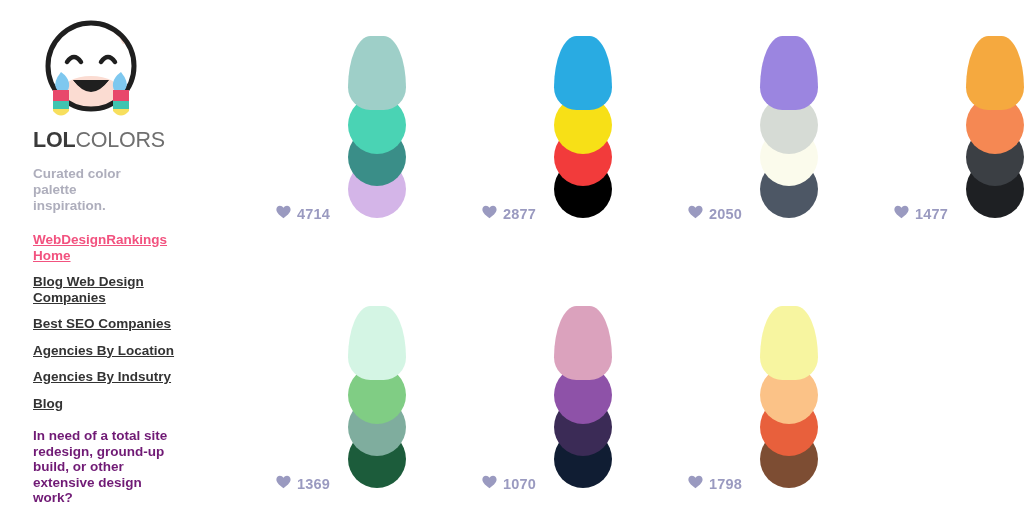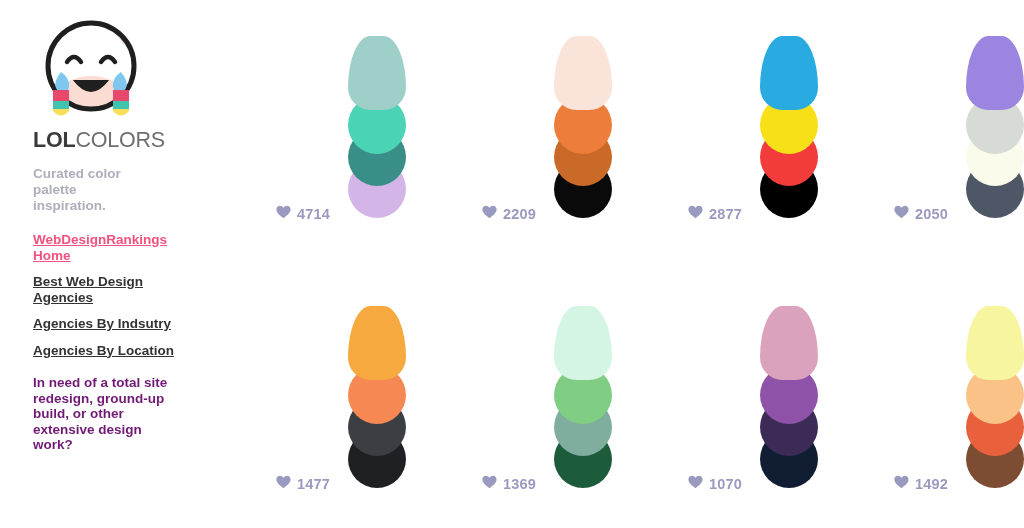--- a/index.html
+++ b/index.html
@@ -158,23 +158,25 @@
     </div>
 
     <div class="wordmark">
       <span class="lol">LOL</span><span class="colors">COLORS</span>
     </div>
 
     <div class="tagline">Curated color palette inspiration.</div>
 
     <nav class="nav">
       <div class="nav-item highlight" style="color: rgb(242, 82, 127);">WebDesignRankings Home</div>
-      <div class="nav-item">Best Web Design Agencies</div>
+      <div class="nav-item">Blog Web Design Companies</div>
+      <div class="nav-item">Best SEO Companies</div>
+      <div class="nav-item">Agencies By Location</div>
       <div class="nav-item">Agencies By Indsutry</div>
-      <div class="nav-item">Agencies By Location</div>
+      <div class="nav-item">Blog</div>
     </nav>
 
     <div class="cta">In need of a total site redesign, ground-up build, or other extensive design work?</div>
   </aside>
 
   <main class="main">
     <div class="grid" id="grid">
         <div class="palette">
           <div class="swatches">
             <div class="swatch s3" style="background: rgb(212, 181, 232); z-index: 7;"></div>
@@ -184,34 +186,20 @@
           </div>
           <div class="likes">
             <span class="heart-icon"><svg width="15" height="14" viewBox="0 0 15 14" xmlns="http://www.w3.org/2000/svg">
                 <path d="M7.5 13.2 C2.2 9.2 0.4 6.8 0.4 4.4 C0.4 2.2 2 0.7 4 0.7 C5.4 0.7 6.7 1.5 7.5 2.7 C8.3 1.5 9.6 0.7 11 0.7 C13 0.7 14.6 2.2 14.6 4.4 C14.6 6.8 12.8 9.2 7.5 13.2 Z" fill="#9a9ac0"></path>
               </svg></span>
             <span class="like-count">4714</span>
           </div>
         </div>
         <div class="palette">
           <div class="swatches">
-            <div class="swatch s3" style="background: rgb(10, 10, 10); z-index: 7;"></div>
-            <div class="swatch s2" style="background: rgb(201, 106, 40); z-index: 8;"></div>
-            <div class="swatch s1" style="background: rgb(237, 125, 58); z-index: 9;"></div>
-            <div class="swatch s0 drop" style="background: rgb(250, 227, 217); z-index: 10;"></div>
-          </div>
-          <div class="likes">
-            <span class="heart-icon"><svg width="15" height="14" viewBox="0 0 15 14" xmlns="http://www.w3.org/2000/svg">
-                <path d="M7.5 13.2 C2.2 9.2 0.4 6.8 0.4 4.4 C0.4 2.2 2 0.7 4 0.7 C5.4 0.7 6.7 1.5 7.5 2.7 C8.3 1.5 9.6 0.7 11 0.7 C13 0.7 14.6 2.2 14.6 4.4 C14.6 6.8 12.8 9.2 7.5 13.2 Z" fill="#9a9ac0"></path>
-              </svg></span>
-            <span class="like-count">2209</span>
-          </div>
-        </div>
-        <div class="palette">
-          <div class="swatches">
             <div class="swatch s3" style="background: rgb(0, 0, 0); z-index: 7;"></div>
             <div class="swatch s2" style="background: rgb(242, 59, 59); z-index: 8;"></div>
             <div class="swatch s1" style="background: rgb(247, 224, 23); z-index: 9;"></div>
             <div class="swatch s0 drop" style="background: rgb(41, 171, 226); z-index: 10;"></div>
           </div>
           <div class="likes">
             <span class="heart-icon"><svg width="15" height="14" viewBox="0 0 15 14" xmlns="http://www.w3.org/2000/svg">
                 <path d="M7.5 13.2 C2.2 9.2 0.4 6.8 0.4 4.4 C0.4 2.2 2 0.7 4 0.7 C5.4 0.7 6.7 1.5 7.5 2.7 C8.3 1.5 9.6 0.7 11 0.7 C13 0.7 14.6 2.2 14.6 4.4 C14.6 6.8 12.8 9.2 7.5 13.2 Z" fill="#9a9ac0"></path>
               </svg></span>
             <span class="like-count">2877</span>
@@ -277,18 +265,18 @@
           <div class="swatches">
             <div class="swatch s3" style="background: rgb(125, 77, 51); z-index: 7;"></div>
             <div class="swatch s2" style="background: rgb(232, 96, 60); z-index: 8;"></div>
             <div class="swatch s1" style="background: rgb(251, 194, 135); z-index: 9;"></div>
             <div class="swatch s0 drop" style="background: rgb(247, 245, 160); z-index: 10;"></div>
           </div>
           <div class="likes">
             <span class="heart-icon"><svg width="15" height="14" viewBox="0 0 15 14" xmlns="http://www.w3.org/2000/svg">
                 <path d="M7.5 13.2 C2.2 9.2 0.4 6.8 0.4 4.4 C0.4 2.2 2 0.7 4 0.7 C5.4 0.7 6.7 1.5 7.5 2.7 C8.3 1.5 9.6 0.7 11 0.7 C13 0.7 14.6 2.2 14.6 4.4 C14.6 6.8 12.8 9.2 7.5 13.2 Z" fill="#9a9ac0"></path>
               </svg></span>
-            <span class="like-count">1492</span>
+            <span class="like-count">1798</span>
           </div>
         </div>
       </div>
   </main>
 </div>
 
 </body></html>

